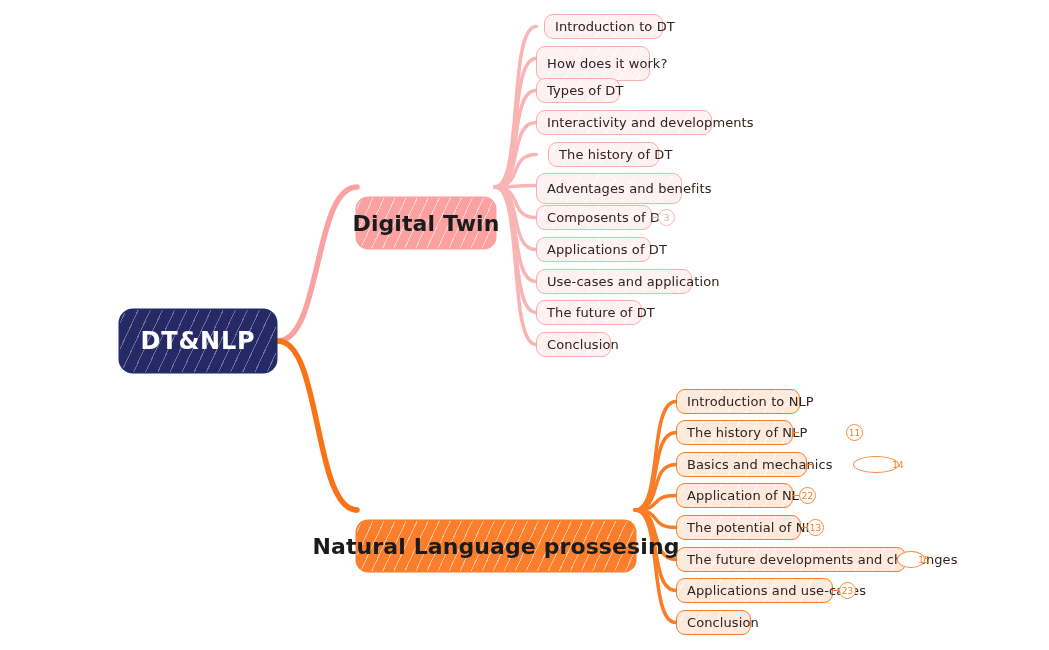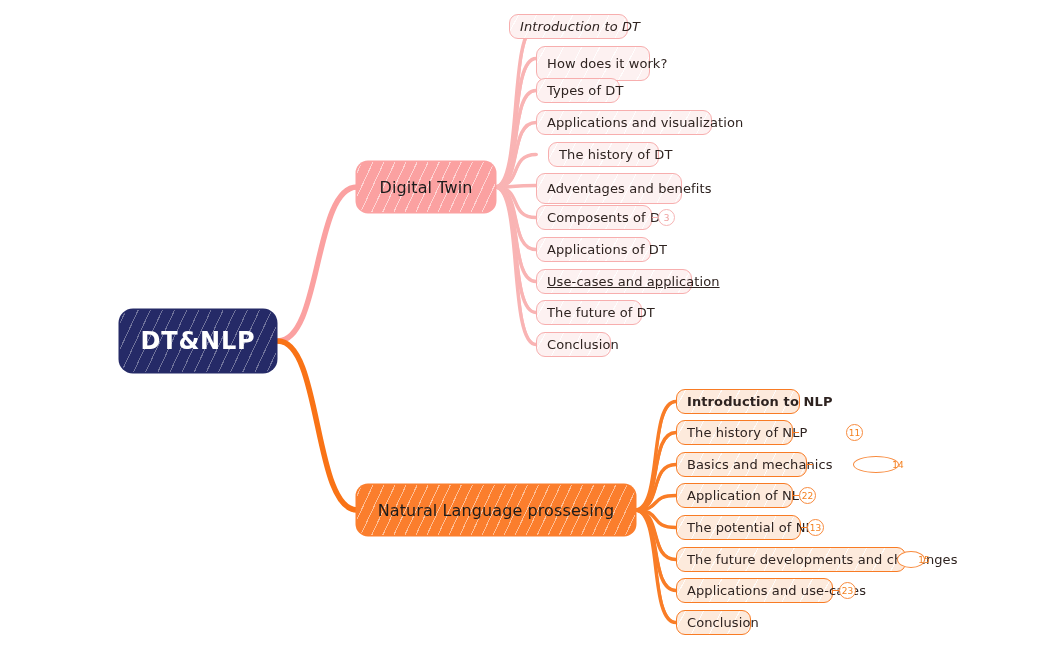--- a/index.html
+++ b/index.html
@@ -52,23 +52,24 @@
         rgba(255,255,255,0.00) 0px,
         rgba(255,255,255,0.00) 5px,
         rgba(255,255,255,0.34) 5px,
         rgba(255,255,255,0.34) 6px,
         rgba(255,255,255,0.00) 6px,
         rgba(255,255,255,0.00) 11px);
     box-shadow: 0 0 0 1.5px #252a67;
   }
   
   .node.branch {
-    font-size: 16px;
-    font-weight: 400;
+    font-size: 22px;
+    font-weight: 700;
     color: #1b1b1b;
+    margin-top: 36px;
   }
   .node.branch.dt {
     background-color: #fba1a1;
     background-image:
       repeating-linear-gradient(115deg,
         rgba(255,255,255,0.00) 0px,
         rgba(255,255,255,0.00) 4px,
         rgba(255,255,255,0.55) 4px,
         rgba(255,255,255,0.55) 5px,
         rgba(255,255,255,0.00) 5px,
@@ -192,35 +193,35 @@
       <path d="M 635 510 C 663 510, 648 559.5, 676 559.5" fill="none" stroke="#f97d27" stroke-width="3.4" stroke-linecap="round"></path>
       <path d="M 635 510.7 C 663 510.7, 649 559.5, 677 559.5" fill="none" stroke="#f97d27" stroke-width="1.8" stroke-linecap="round"></path>
       <path d="M 635 510 C 663 510, 648 590.5, 676 590.5" fill="none" stroke="#f97d27" stroke-width="3.4" stroke-linecap="round"></path>
       <path d="M 635 510.7 C 663 510.7, 649 590.5, 677 590.5" fill="none" stroke="#f97d27" stroke-width="1.8" stroke-linecap="round"></path>
       <path d="M 635 510 C 663 510, 648 622.5, 676 622.5" fill="none" stroke="#f97d27" stroke-width="3.4" stroke-linecap="round"></path>
       <path d="M 635 510.7 C 663 510.7, 649 622.5, 677 622.5" fill="none" stroke="#f97d27" stroke-width="1.8" stroke-linecap="round"></path>
     </svg>
   <div id="nodes">
       <div class="node root" style="left: 120px; top: 310px; width: 156px; height: 62px;">DT&amp;NLP</div>
       <div class="node branch dt" style="left: 357px; top: 162px; width: 138px; height: 50px;">Digital Twin</div>
-      <div class="node leaf dt" style="left: 509px; top: 14px; width: 119px; height: 25px; font-style: italic;">Introduction to DT</div>
+      <div class="node leaf dt" style="left: 544px; top: 14px; width: 119px; height: 25px;">Introduction to DT</div>
       <div class="node leaf dt" style="left: 536px; top: 46px; width: 114px; height: 35px; text-align: right;">How does it work?</div>
       <div class="node leaf dt" style="left: 536px; top: 78px; width: 84px; height: 25px;">Types of DT</div>
-      <div class="node leaf dt" style="left: 536px; top: 110px; width: 176px; height: 25px;">Applications and visualization</div>
+      <div class="node leaf dt" style="left: 536px; top: 110px; width: 176px; height: 25px;">Interactivity and developments</div>
       <div class="node leaf dt" style="left: 548px; top: 142px; width: 111px; height: 25px;">The history of DT</div>
       <div class="node leaf dt" style="left: 536px; top: 173px; width: 146px; height: 31px;">Adventages and benefits</div>
       <div class="node leaf dt" style="left: 536px; top: 205px; width: 116px; height: 25px;">Composents of DT</div>
       <div class="badge-stub dt" style="left: 652px; top: 216.7px; width: 6px;"></div>
       <div class="badge dt" style="left: 658px; top: 209px;">3</div>
       <div class="node leaf dt" style="left: 536px; top: 237px; width: 115px; height: 25px;">Applications of DT</div>
-      <div class="node leaf dt" style="left: 536px; top: 269px; width: 156px; height: 25px; text-decoration: underline;">Use-cases and application</div>
+      <div class="node leaf dt" style="left: 536px; top: 269px; width: 156px; height: 25px;">Use-cases and application</div>
       <div class="node leaf dt" style="left: 536px; top: 300px; width: 106px; height: 25px;">The future of DT</div>
       <div class="node leaf dt" style="left: 536px; top: 332px; width: 75px; height: 25px;">Conclusion</div>
       <div class="node branch nlp" style="left: 357px; top: 485px; width: 278px; height: 50px;">Natural Language prossesing</div>
-      <div class="node leaf nlp" style="left: 676px; top: 389px; width: 124px; height: 25px; font-weight: bold;">Introduction to NLP</div>
+      <div class="node leaf nlp" style="left: 676px; top: 389px; width: 124px; height: 25px;">Introduction to NLP</div>
       <div class="node leaf nlp" style="left: 676px; top: 420px; width: 117px; height: 25px;">The history of NLP</div>
       <div class="badge-stub nlp" style="left: 793px; top: 431.7px; width: 6px;"></div>
       <div class="badge nlp" style="left: 846px; top: 424px;">11</div>
       <div class="node leaf nlp" style="left: 676px; top: 452px; width: 131px; height: 25px;">Basics and mechanics</div>
       <div class="badge-stub nlp" style="left: 807px; top: 463.7px; width: 6px;"></div>
       <div class="badge nlp" style="left: 853px; top: 456px; padding-left: 44px;">14</div>
       <div class="node leaf nlp" style="left: 676px; top: 483px; width: 117px; height: 25px;">Application of NLP</div>
       <div class="badge-stub nlp" style="left: 793px; top: 494.7px; width: 6px;"></div>
       <div class="badge nlp" style="left: 799px; top: 487px;">22</div>
       <div class="node leaf nlp" style="left: 676px; top: 515px; width: 125px; height: 25px;">The potential of NLP</div>

